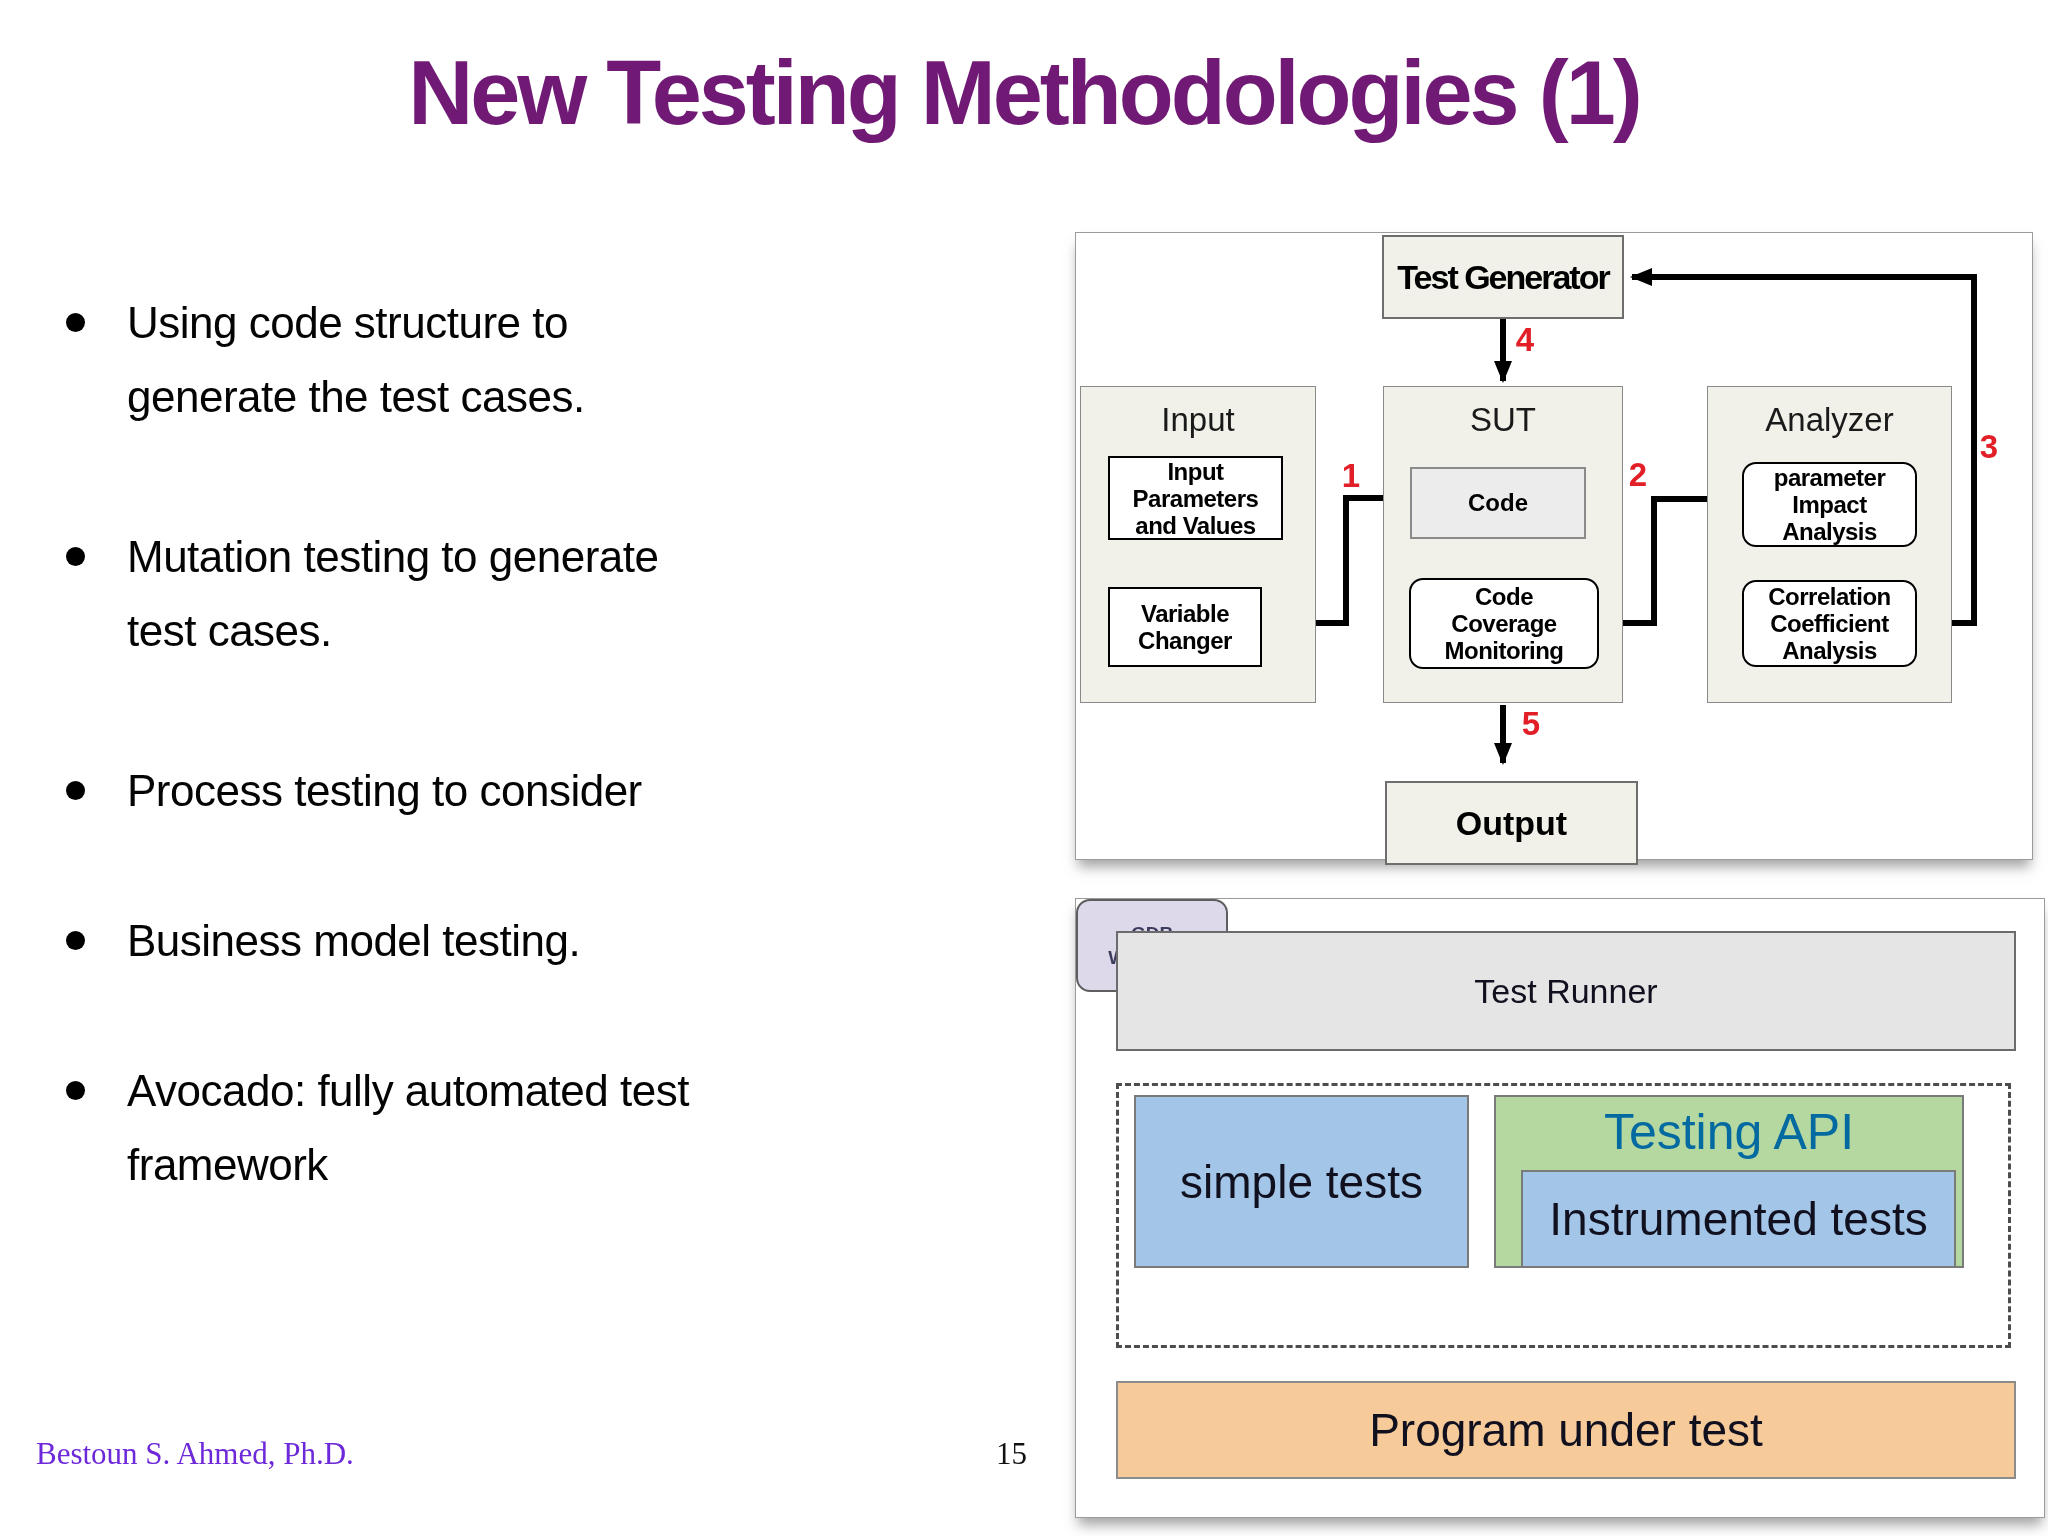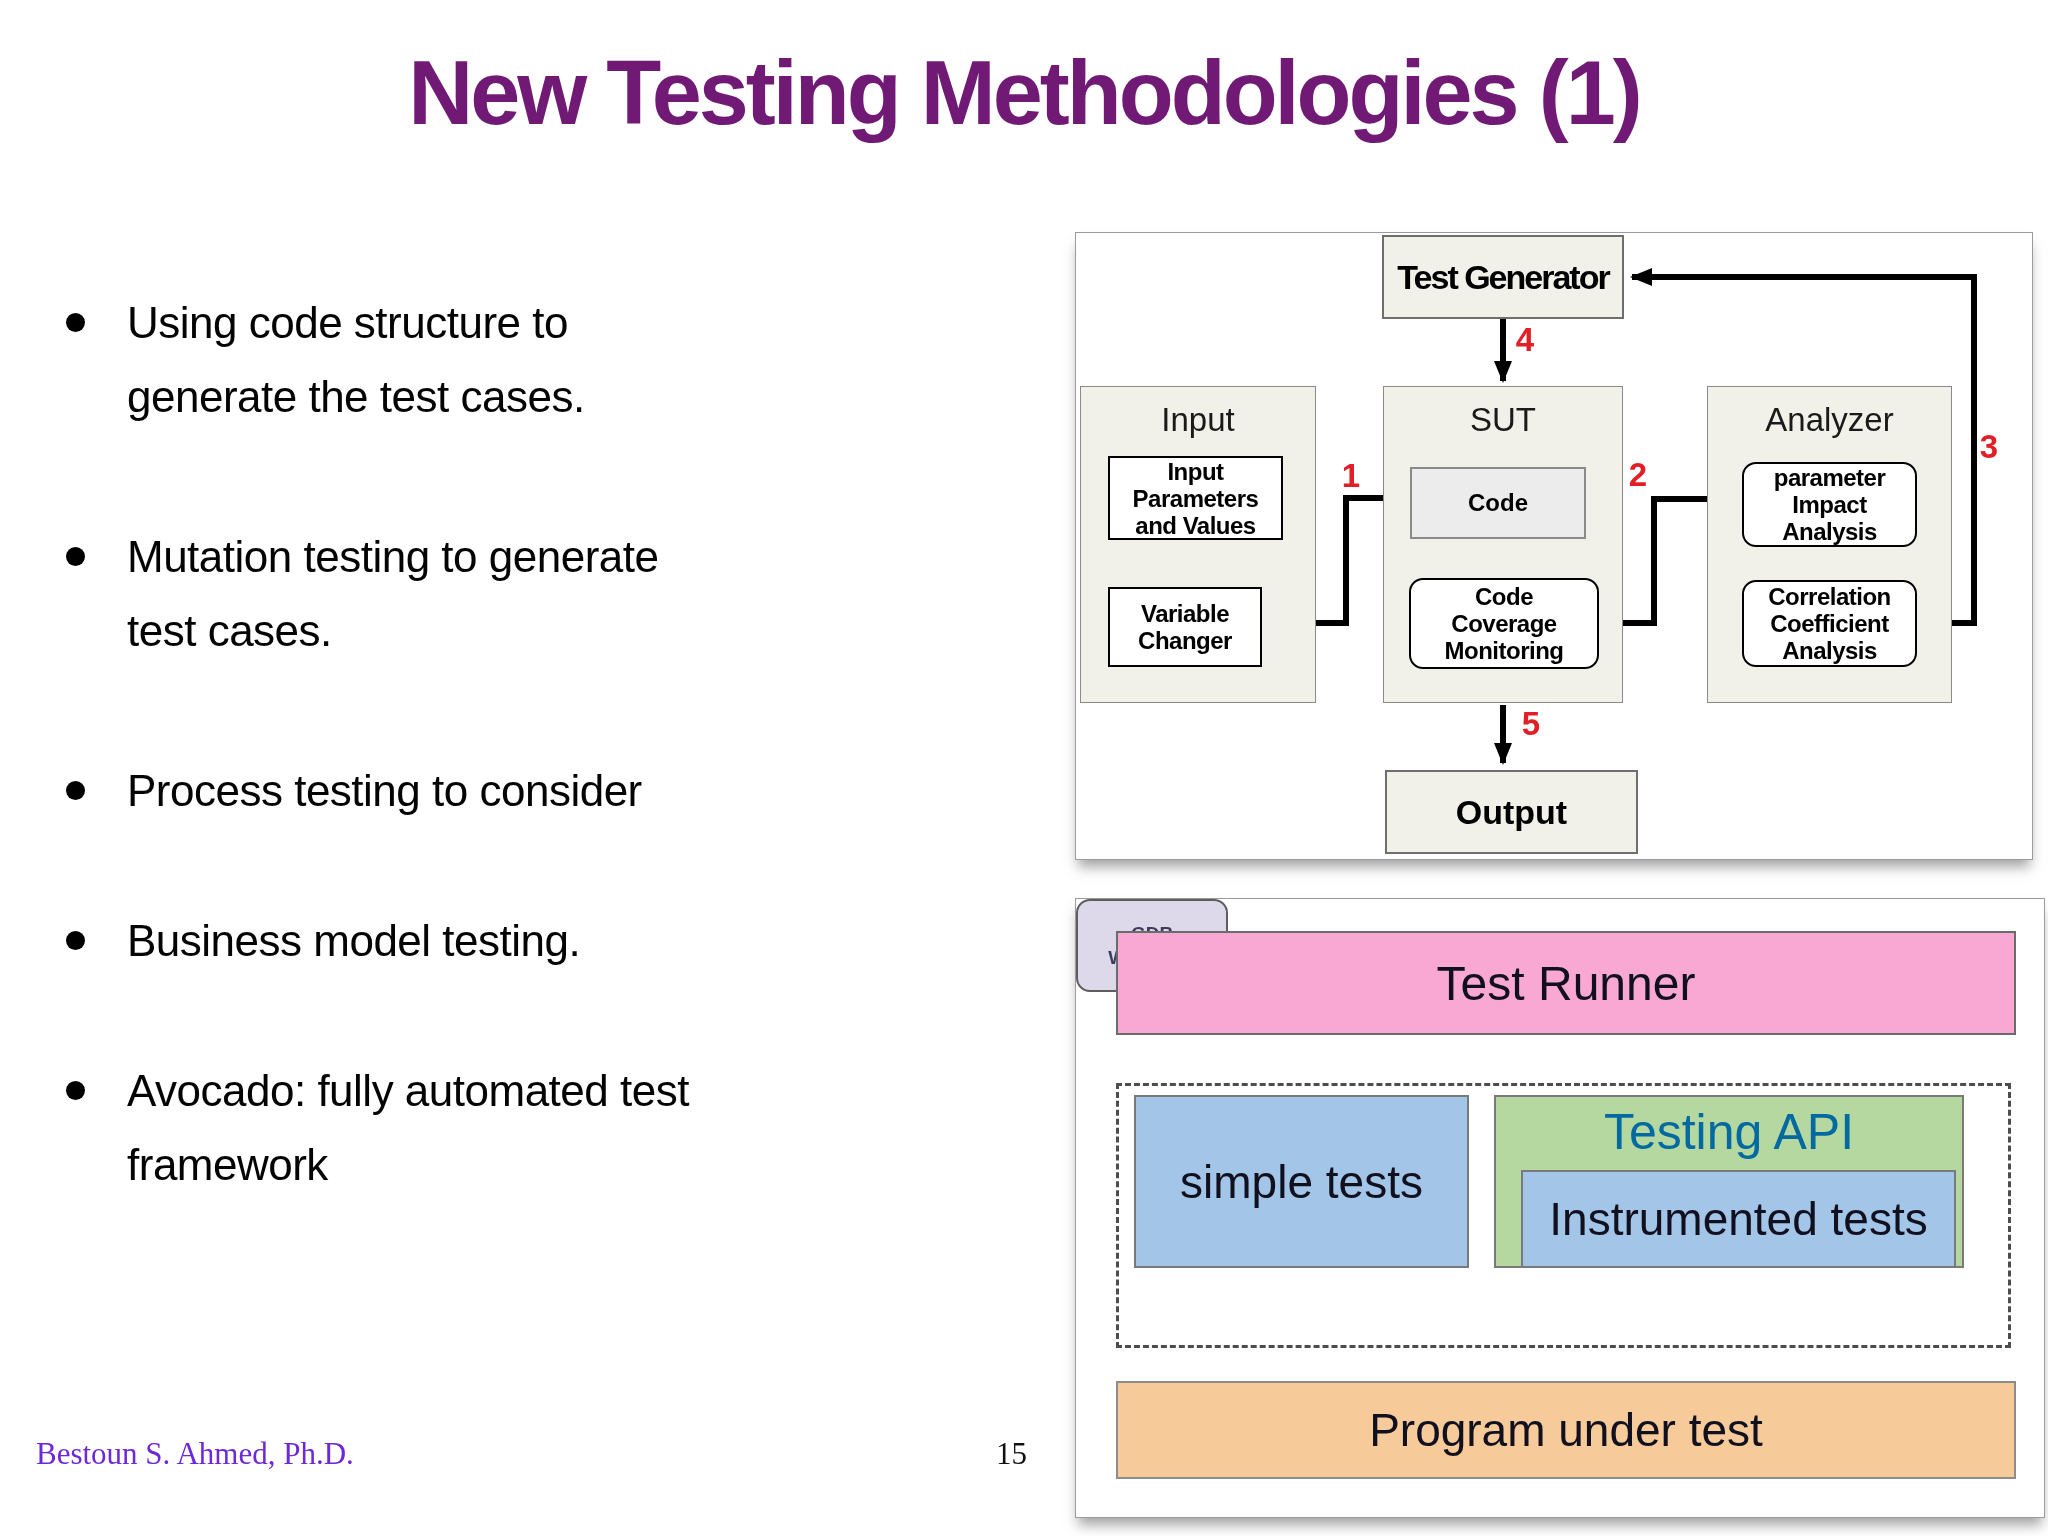--- a/index.html
+++ b/index.html
@@ -45,33 +45,33 @@
   .wbox{background:#ffffff;border:2.5px solid #000;font-size:24px;font-weight:bold;line-height:27px;
         letter-spacing:-0.5px;}
   .rounded{border-radius:14px;}
   .box-ipv{left:27px;top:69px;width:175px;height:84px;}
   .box-vc{left:27px;top:200px;width:154px;height:80px;}
   .box-code{left:26px;top:80px;width:176px;height:72px;background:#ececec;border:2px solid #8a8a8a;
             font-size:24px;font-weight:bold;}
   .box-ccm{left:25px;top:191px;width:190px;height:91px;}
   .box-pia{left:34px;top:75px;width:175px;height:85px;}
   .box-cca{left:34px;top:193px;width:175px;height:87px;}
-  .output-box{left:309px;top:537px;width:253px;height:84px;background:#f1f1e9;border:2px solid #6e6e6e;
+  .output-box{left:309px;top:548px;width:253px;height:84px;background:#f1f1e9;border:2px solid #6e6e6e;
               font-size:34px;font-weight:bold;}
   .stepnum{position:absolute;transform:translate(-50%,-50%);font-size:33px;font-weight:bold;
            color:#e21f26;}
   .s1{left:275px;top:243px;} .s2{left:562px;top:242px;} .s3{left:913px;top:214px;}
   .s4{left:449px;top:107px;} .s5{left:455px;top:491px;}
 
   
   .bottom-panel{left:1075px;top:898px;width:968px;height:618px;}
   .sbox{position:absolute;display:flex;align-items:center;justify-content:center;text-align:center;
         box-sizing:border-box;color:#10101f;}
-  .test-runner{left:40px;top:32px;width:900px;height:104px;background:#f9a8d4;border:2px solid #6b6b6b;
-               font-size:48px;}
+  .test-runner{left:40px;top:32px;width:900px;height:120px;background:#e5e5e5;border:2px solid #6b6b6b;
+               font-size:34px;}
   .dashed-box{position:absolute;left:40px;top:184px;width:895px;height:265px;border:3px dashed #4d4d4d;
               box-sizing:border-box;}
   .simple-tests{left:58px;top:196px;width:335px;height:173px;background:#a2c5e8;border:2px solid #7a7a7a;
                 font-size:46px;}
   .green-box{left:418px;top:196px;width:470px;height:173px;background:#b5d7a0;border:2px solid #7a7a7a;}
   .api-label{position:absolute;left:0;right:0;top:0;height:70px;display:flex;align-items:center;
              justify-content:center;font-size:50px;color:#0369a1;}
   .instrumented{left:445px;top:271px;width:435px;height:98px;background:#a2c5e8;border:2px solid #7a7a7a;
                 font-size:46px;}
   .gdb{left:547px;top:347px;width:148px;height:89px;background:#ded9ea;border:2.5px solid #5e5e5e;

